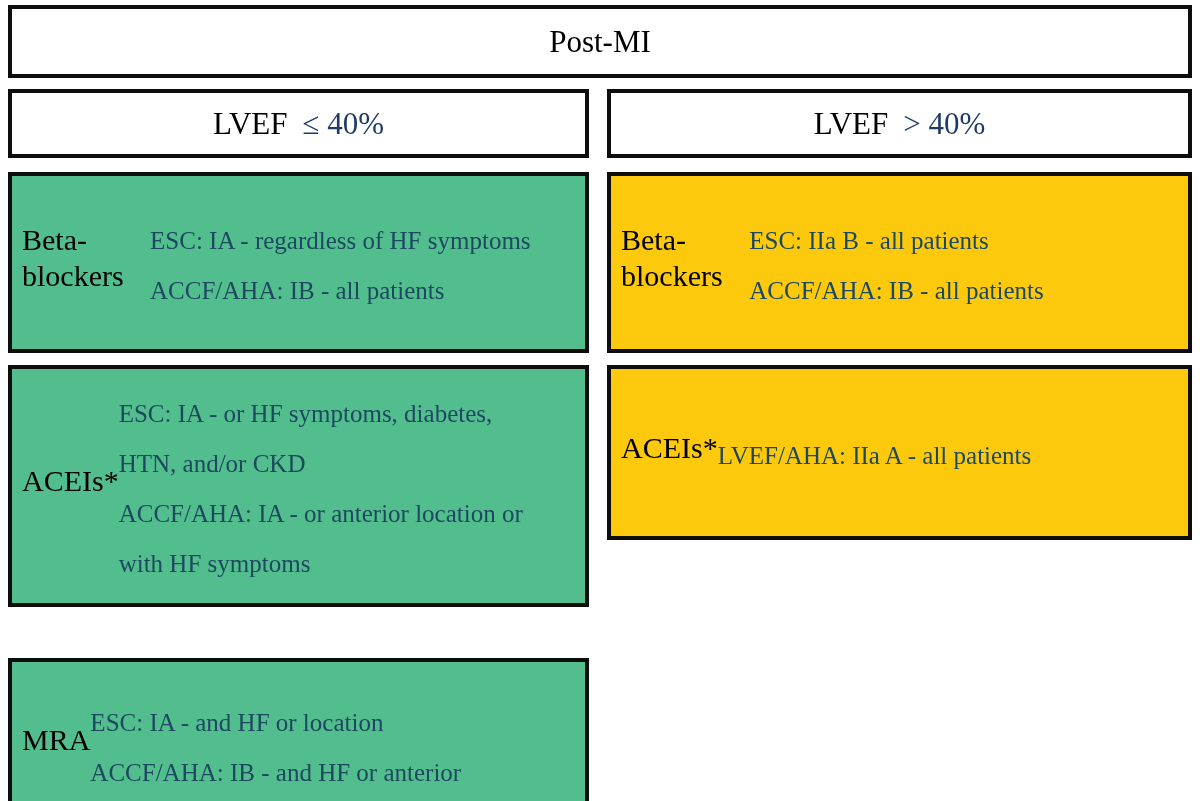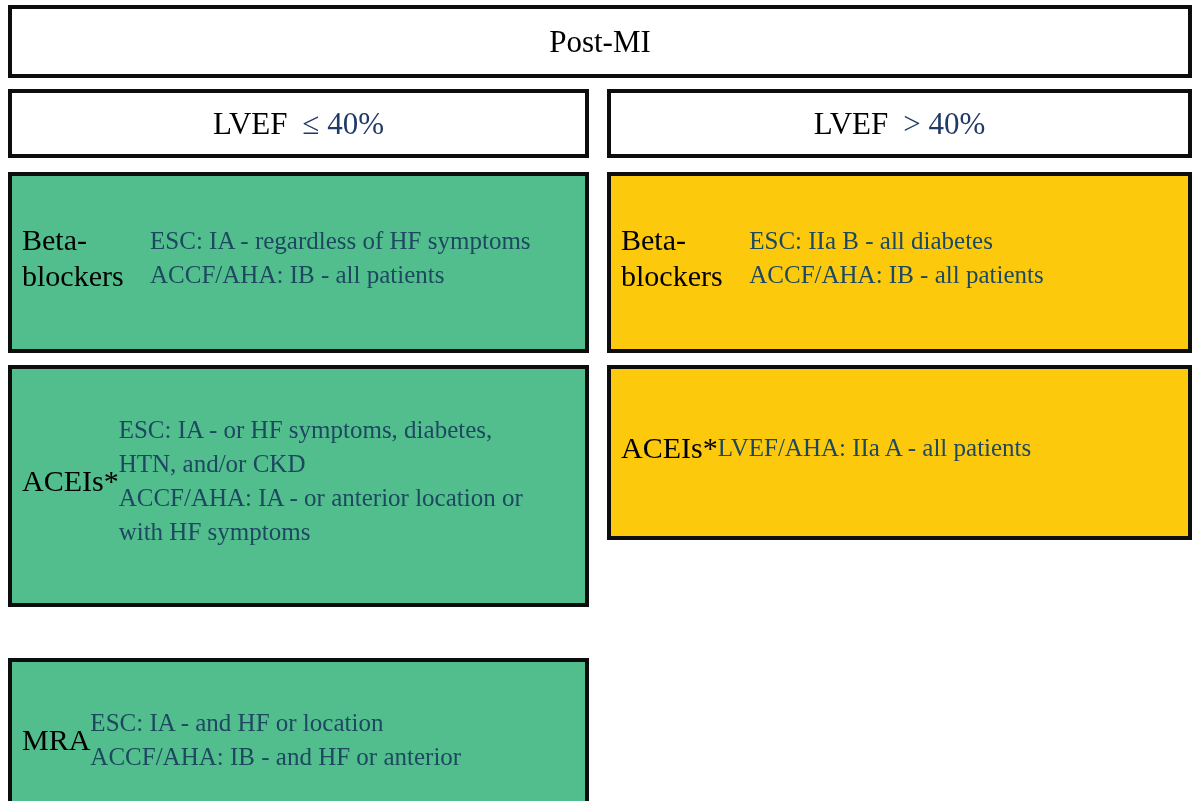--- a/index.html
+++ b/index.html
@@ -49,20 +49,21 @@
     line-height: 1.2;
   }
   .box-lines {
     width: 100%;
   }
   .rec-line {
     font-size: 25px;
     line-height: 34px;
     color: var(--detail-text, #1c4860);
     white-space: nowrap;
+    margin-top: 16px;
   }
 
   
   .pos-postmi      { left: 8px;   top: 5px;   width: 1184px; height: 73px; }
   .pos-lvef-left   { left: 8px;   top: 89px;  width: 581px;  height: 69px; }
   .pos-lvef-right  { left: 607px; top: 89px;  width: 585px;  height: 69px; }
   .pos-beta-left   { left: 8px;   top: 172px; width: 581px;  height: 181px; }
   .pos-beta-right  { left: 607px; top: 172px; width: 585px;  height: 181px; }
   .pos-acei-left   { left: 8px;   top: 365px; width: 581px;  height: 242px; }
   .pos-acei-right  { left: 607px; top: 365px; width: 585px;  height: 175px; }
@@ -108,21 +109,21 @@
     <div class="box-title">MRA</div>
     <div class="box-lines">
       <div class="rec-line">ESC: IA - and HF or location</div>
       <div class="rec-line">ACCF/AHA: IB - and HF or anterior</div>
     </div>
   </div>
 
   <div class="box content-box yellow-box pos-beta-right">
     <div class="box-title">Beta-blockers</div>
     <div class="box-lines">
-      <div class="rec-line">ESC: IIa B - all diabetes</div>
+      <div class="rec-line">ESC: IIa B - all patients</div>
       <div class="rec-line">ACCF/AHA: IB - all patients</div>
     </div>
   </div>
 
   <div class="box content-box yellow-box pos-acei-right">
     <div class="box-title">ACEIs*</div>
     <div class="box-lines">
       <div class="rec-line">LVEF/AHA: IIa A - all patients</div>
     </div>
   </div>

